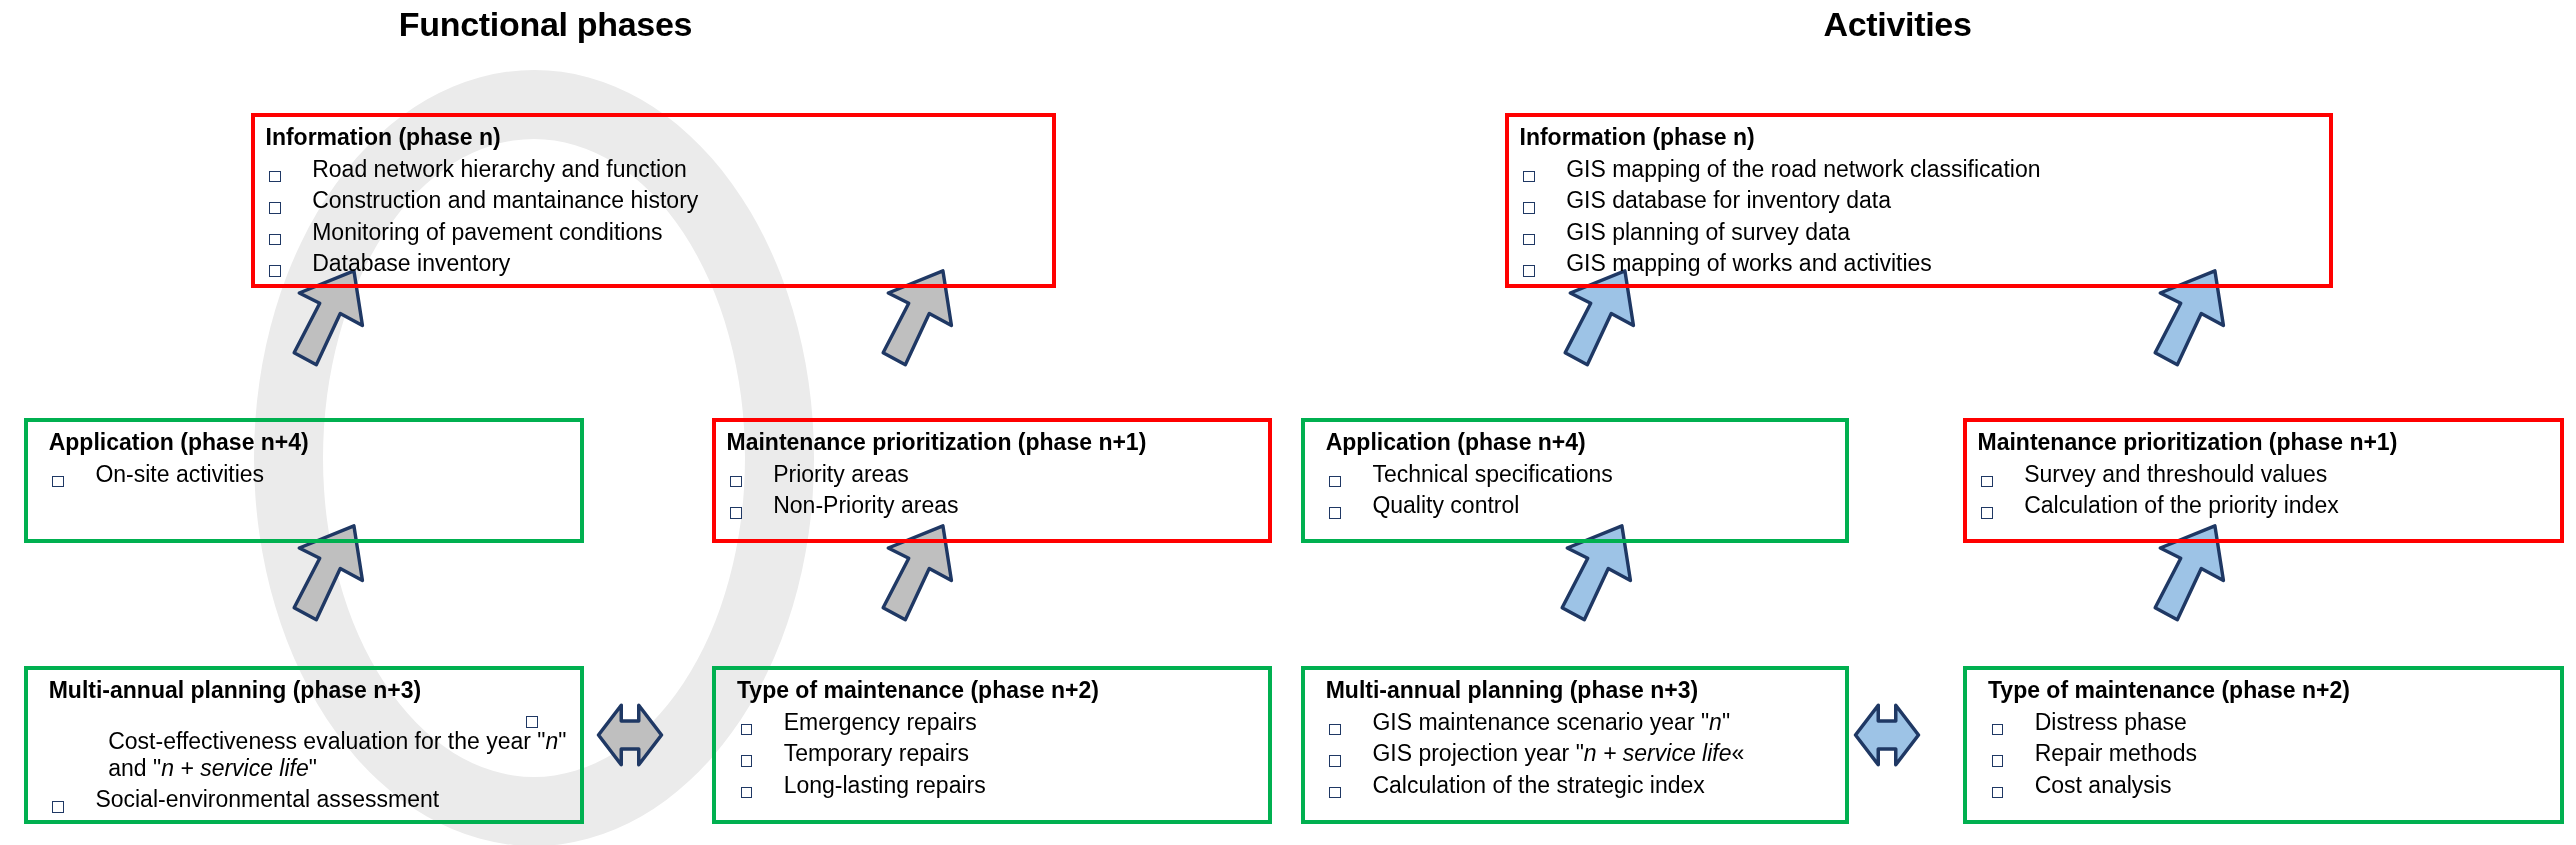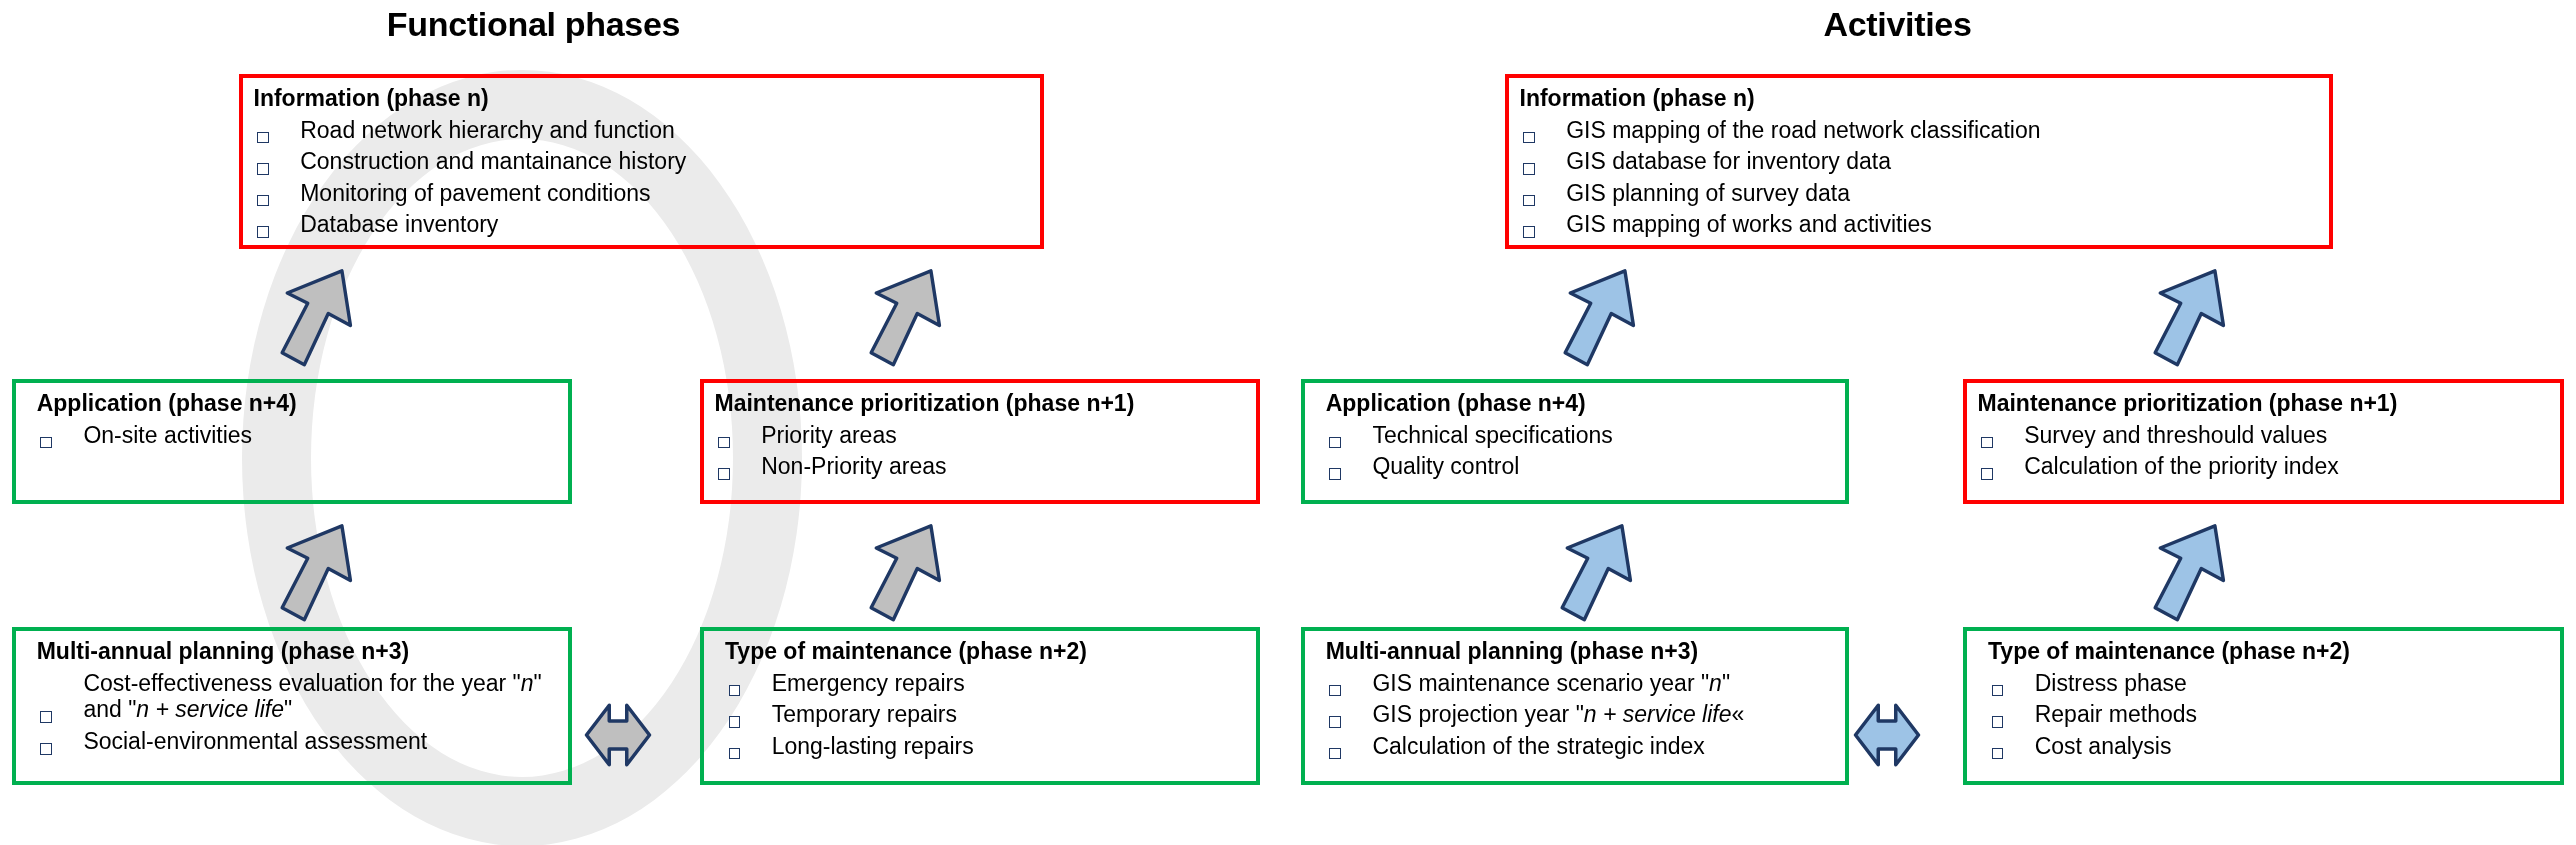--- a/index.html
+++ b/index.html
@@ -10,21 +10,21 @@
   body {
     width: 2576px; height: 845px;
     font-family: "Liberation Sans", sans-serif;
     color: #000000;
     overflow: hidden;
     position: relative;
   }
 
   
   .panel { position: absolute; top: 0; height: 845px; }
-  #panel-functional { left: 0;    width: 1289px; }
+  #panel-functional { left: 12px;    width: 1289px; }
   #panel-activities { left: 1289px; width: 1287px; text-decoration: underline; }
 
   .panel-title {
     position: absolute;
     top: 4.7px;
     width: 100%;
     text-align: center;
     font-size: 34px;
     font-weight: bold;
     letter-spacing: -0.3px;
@@ -45,20 +45,21 @@
     z-index: 0;
     pointer-events: none;
   }
 
   
   .pbox {
     position: absolute;
     background: transparent;
     z-index: 3;
     padding: 8.2px 10.5px 5.8px 10.5px;
+    margin-top: 39px;
   }
   .pbox.red   { border: 4.1px solid #FF0000; }
   .pbox.green { border: 4.1px solid #00B050; padding-left: 21px; }
 
   .box-title {
     font-size: 23px;
     font-weight: bold;
     line-height: 1.08;
     margin-bottom: 5.8px;
     white-space: nowrap;
@@ -76,21 +77,21 @@
     flex: 0 0 auto;
     width: 11.7px; height: 11.7px;
     margin: 7.6px 31.5px 0 3.5px;
     border: 1.8px solid #1F3864;
     background: #ffffff;
   }
   .li-text { flex: 1 1 auto; }
   .li-text i { font-style: italic; }
 
   
-  .box-list li.wrap { white-space: normal; }
+  .box-list li.wrap { white-space: normal; flex-direction: column; }
   .box-list li.wrap .li-text { max-width: 461px; white-space: normal; }
 
   
   .clip-wrap { overflow: hidden; }
 
   
   #fp-information { left: 239px;  top: 74px;  width: 805px; height: 175px; }
   #fp-application { left: 11.7px;   top: 379px;  width: 560px;  height: 125px; }
   #fp-priority    { left: 700px; top: 379px;  width: 560px;  height: 125px; }
   #fp-planning    { left: 11.7px;   top: 627px; width: 560px;  height: 158px; }

